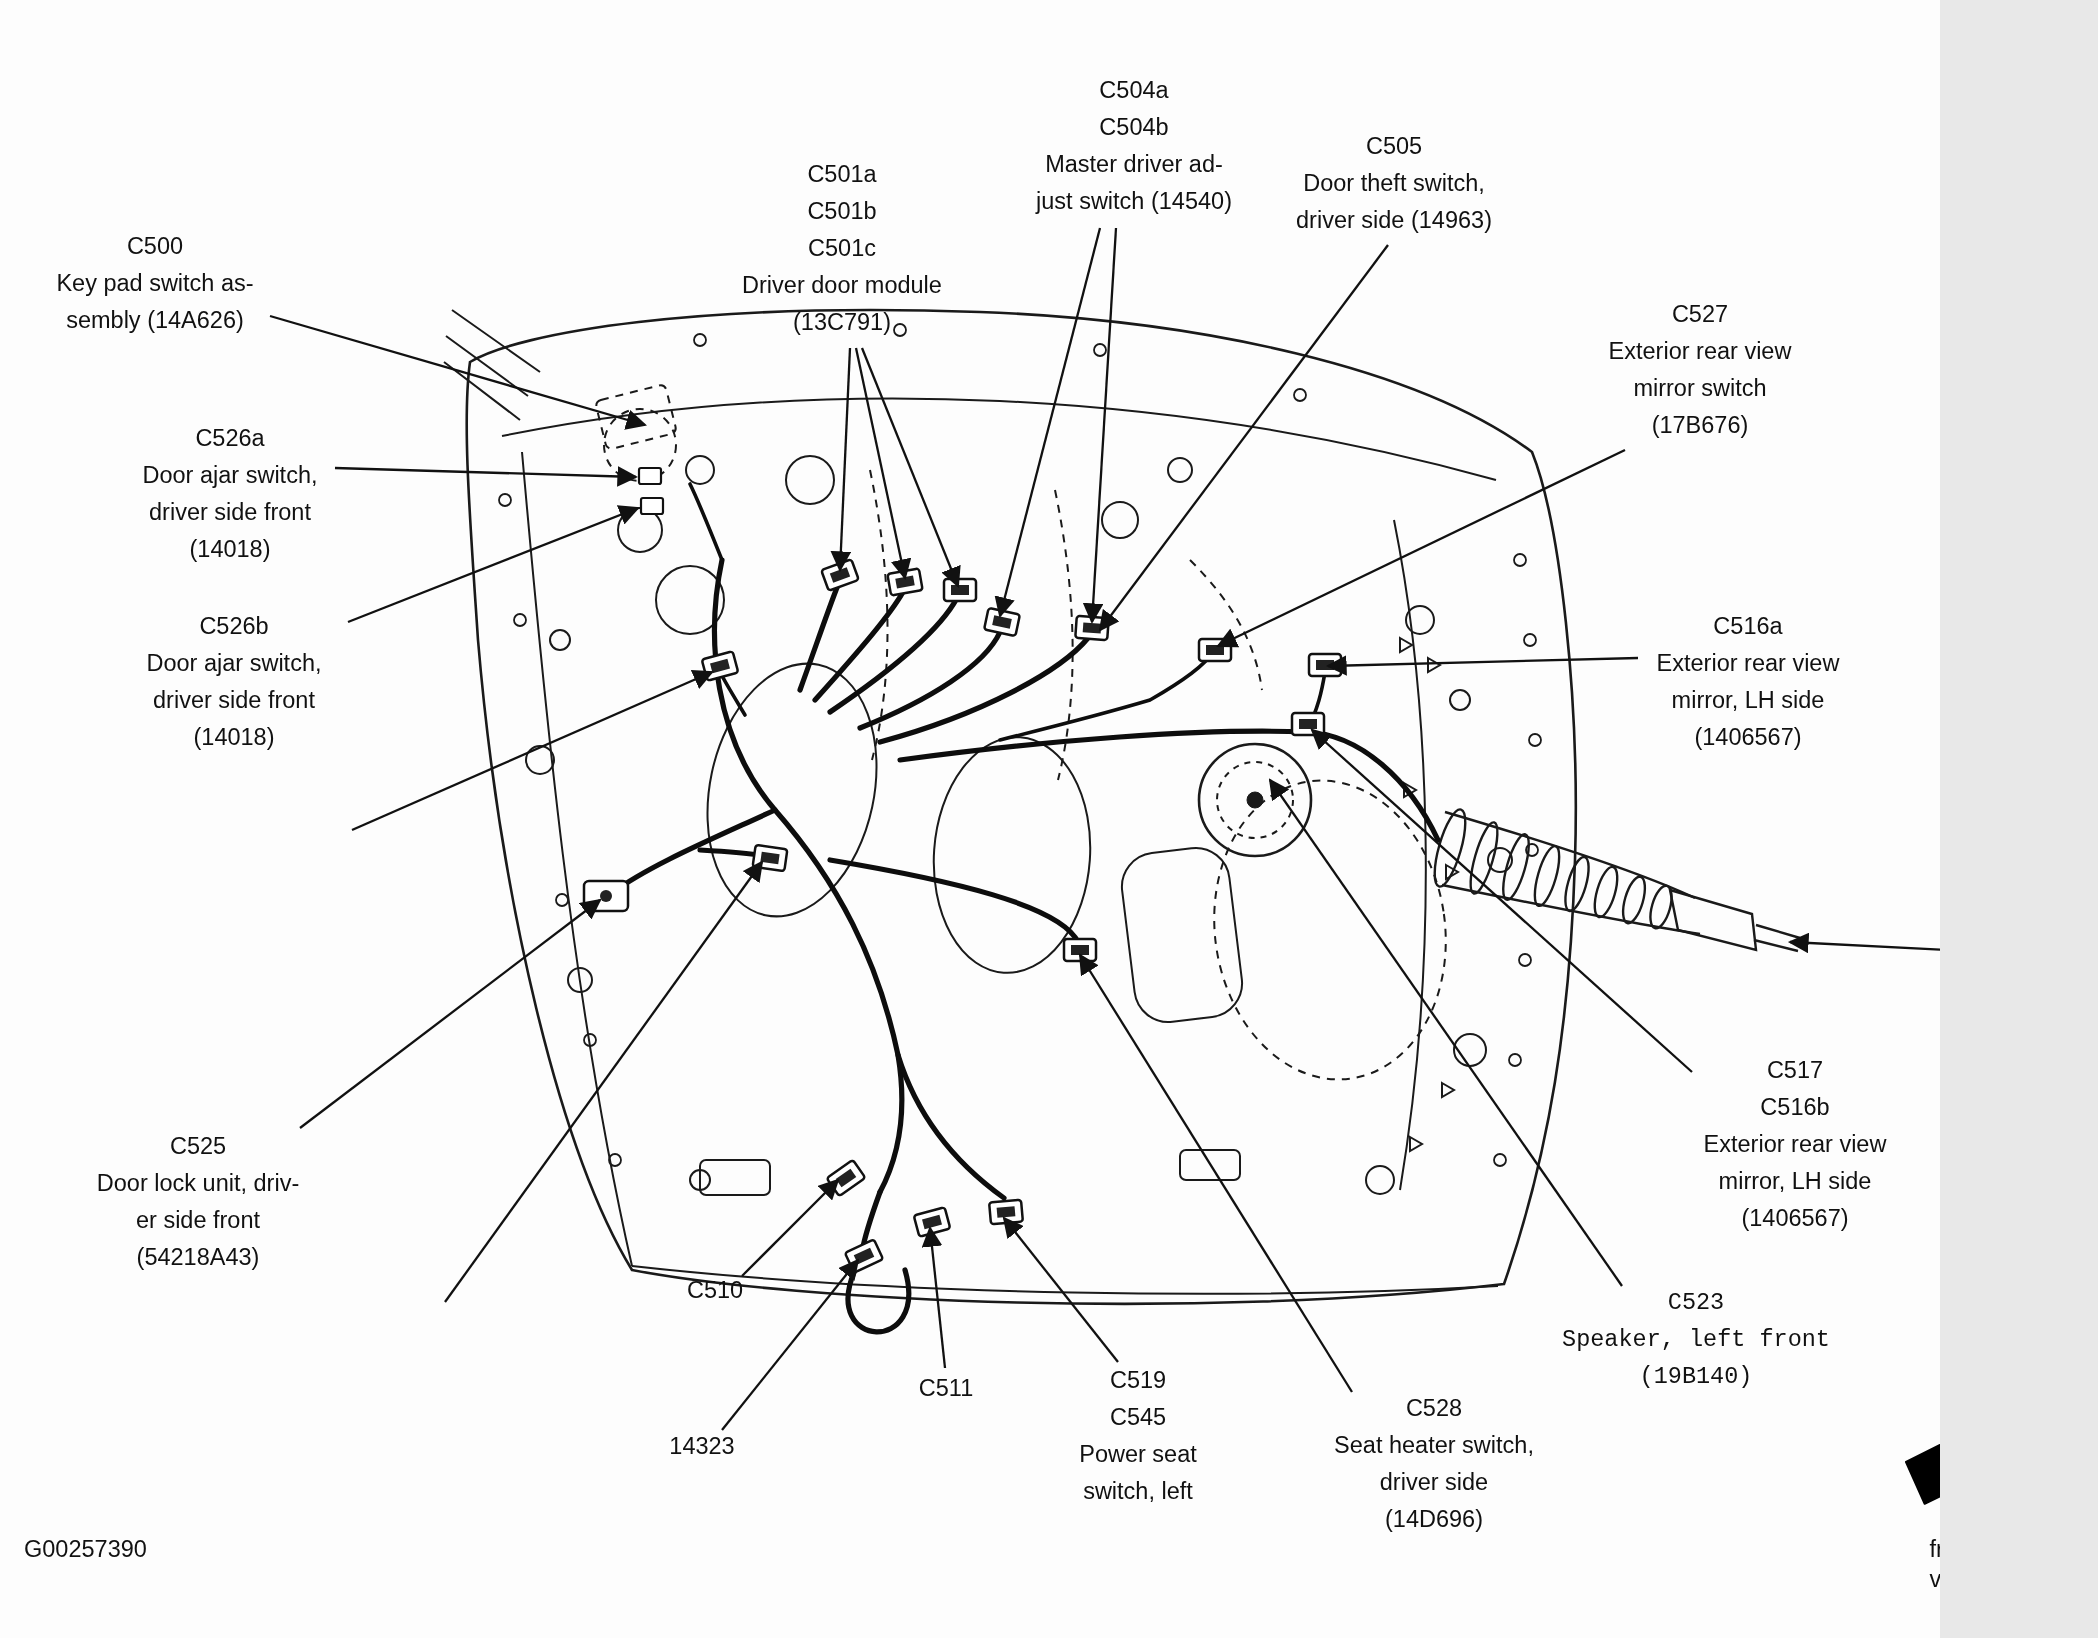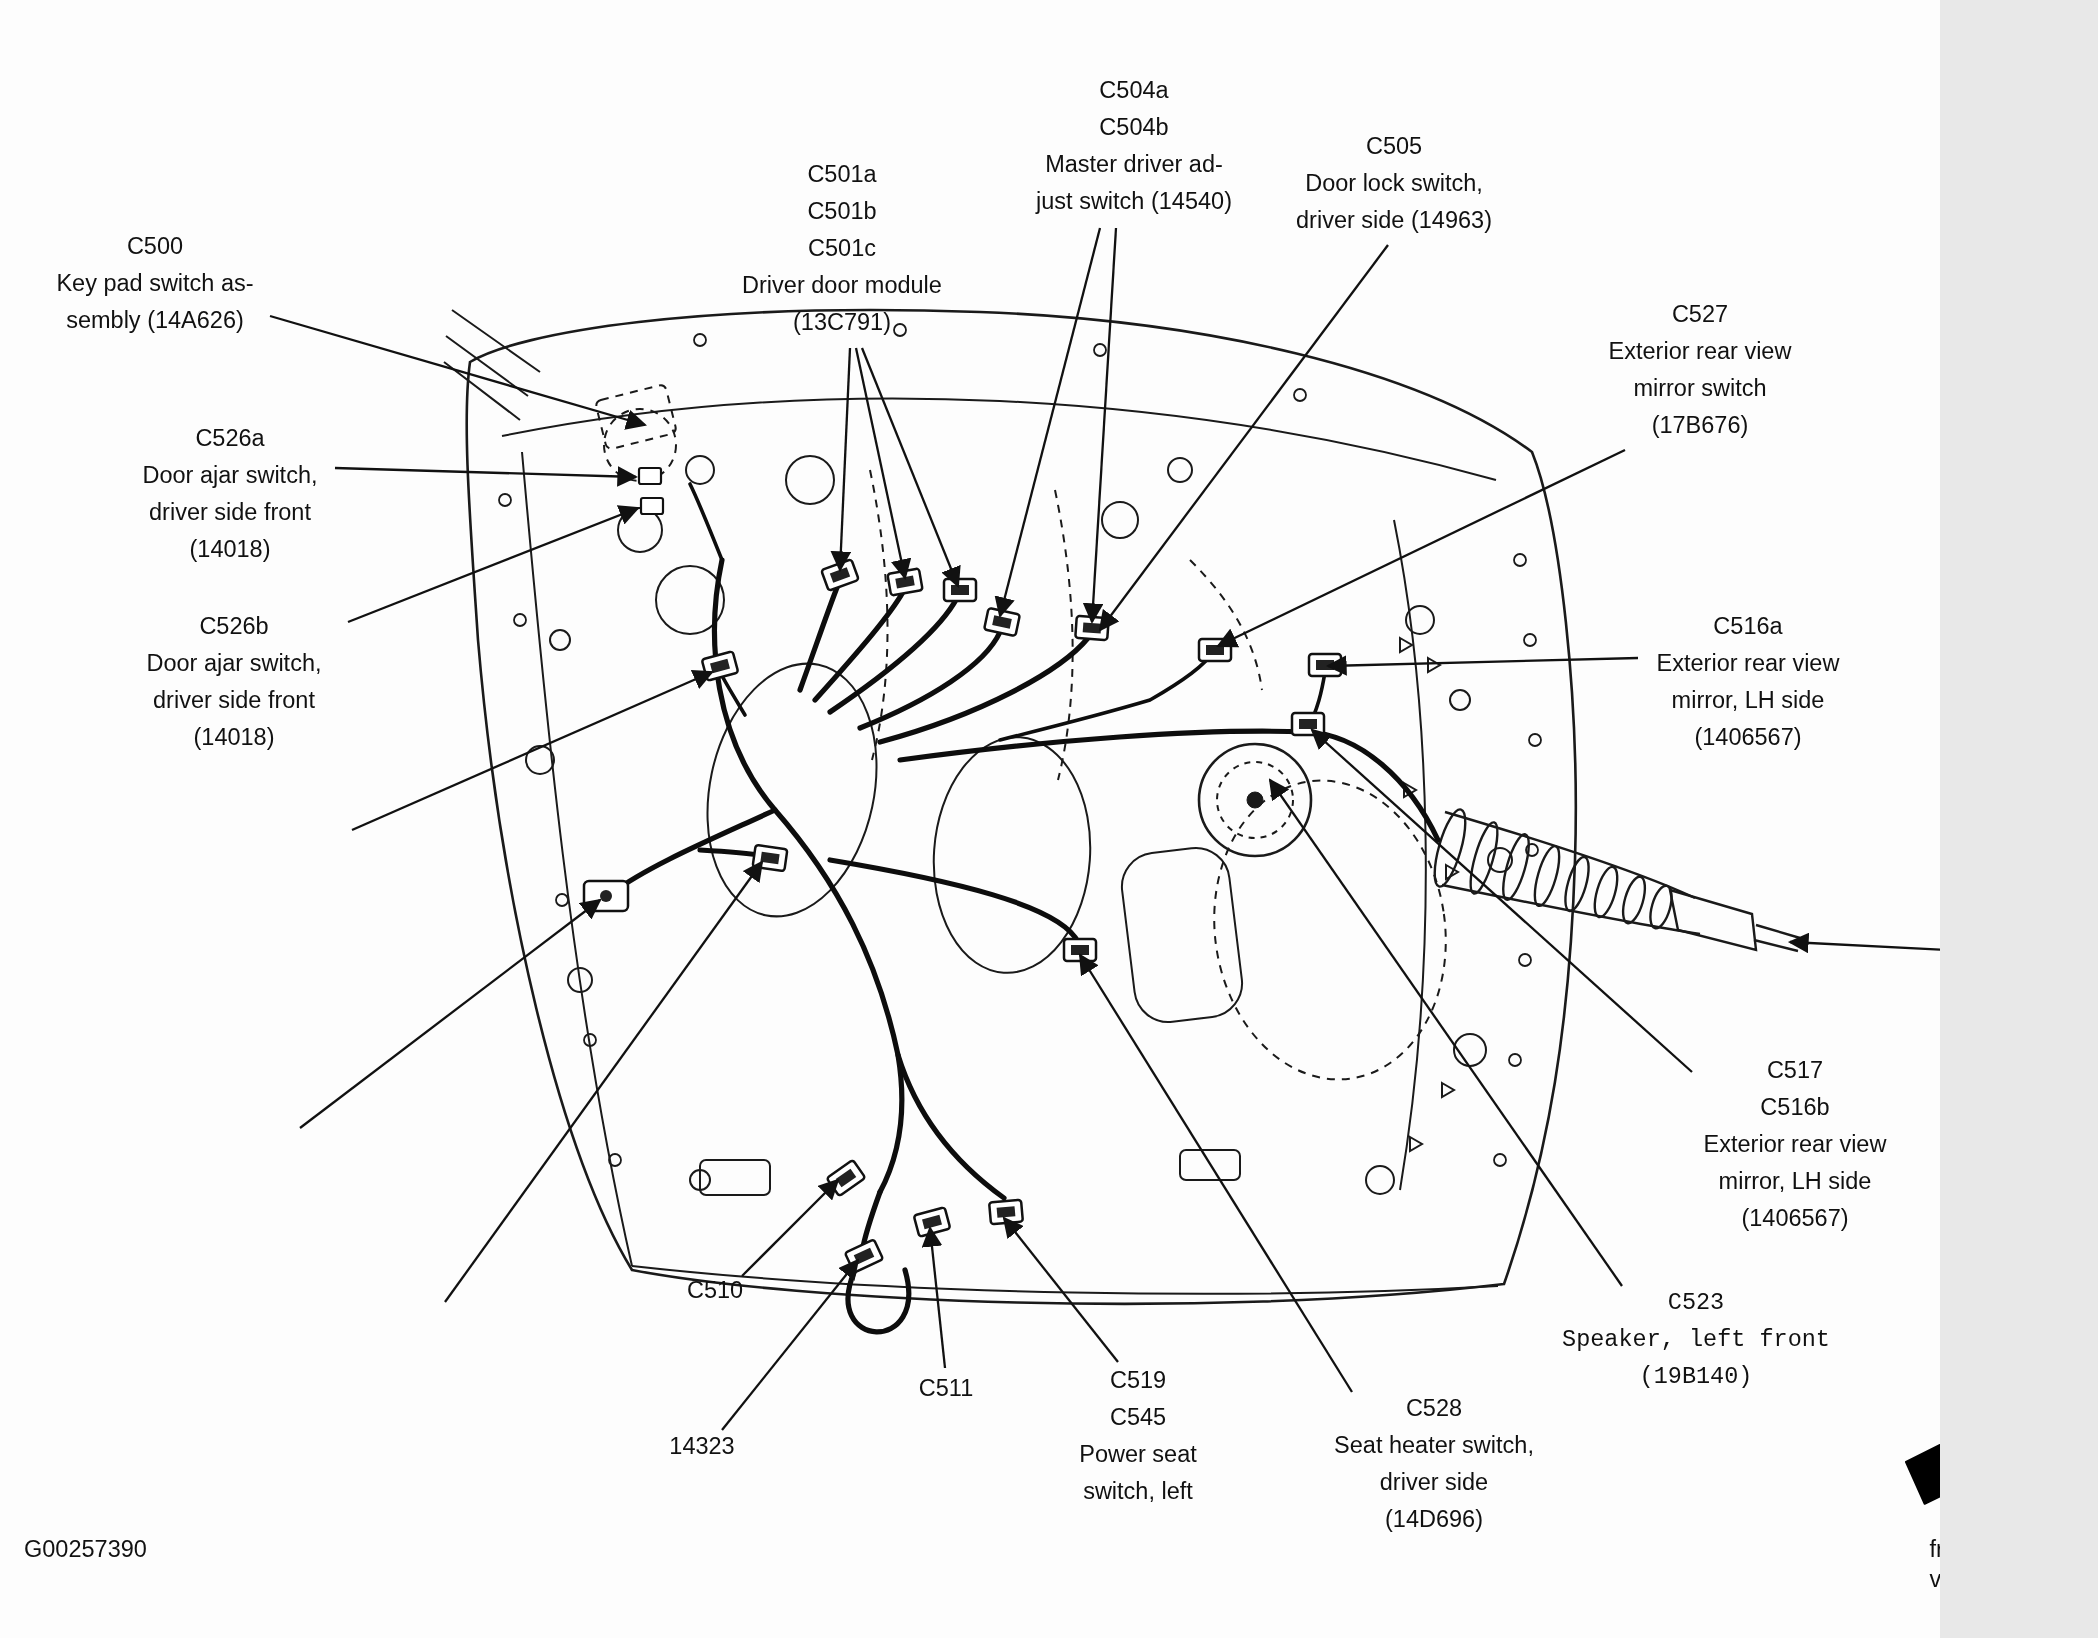--- a/index.html
+++ b/index.html
@@ -252,21 +252,21 @@
   <div class="label" style="left:842px;top:156px;">
     <div>C501a</div>
     <div>C501b</div>
     <div>C501c</div>
     <div>Driver door module</div>
     <div>(13C791)</div>
   </div>
 
   <div class="label" style="left:1394px;top:128px;">
     <div>C505</div>
-    <div>Door lock switch,</div>
+    <div>Door theft switch,</div>
     <div>driver side (14963)</div>
   </div>
 
   <div class="label" style="left:155px;top:228px;">
     <div>C500</div>
     <div>Key pad switch as-</div>
     <div>sembly (14A626)</div>
   </div>
 
   <div class="label" style="left:1700px;top:296px;">
@@ -303,20 +303,26 @@
   </div>
 
   <div class="label" style="left:1795px;top:1052px;">
     <div>C517</div>
     <div>C516b</div>
     <div>Exterior rear view</div>
     <div>mirror, LH side</div>
     <div>(1406567)</div>
   </div>
 
+  <div class="label" style="left:198px;top:1128px;">
+    <div>C525</div>
+    <div>Door lock unit, driv-</div>
+    <div>er side front</div>
+    <div>(54218A43)</div>
+  </div>
 
   <div class="label" style="left:1696px;top:1284px;font-family:Liberation Mono, monospace;">
     <div>C523</div>
     <div>Speaker, left front</div>
     <div>(19B140)</div>
   </div>
 
 
   <div class="label" style="left:715px;top:1272px;">
     <div>C510</div>

